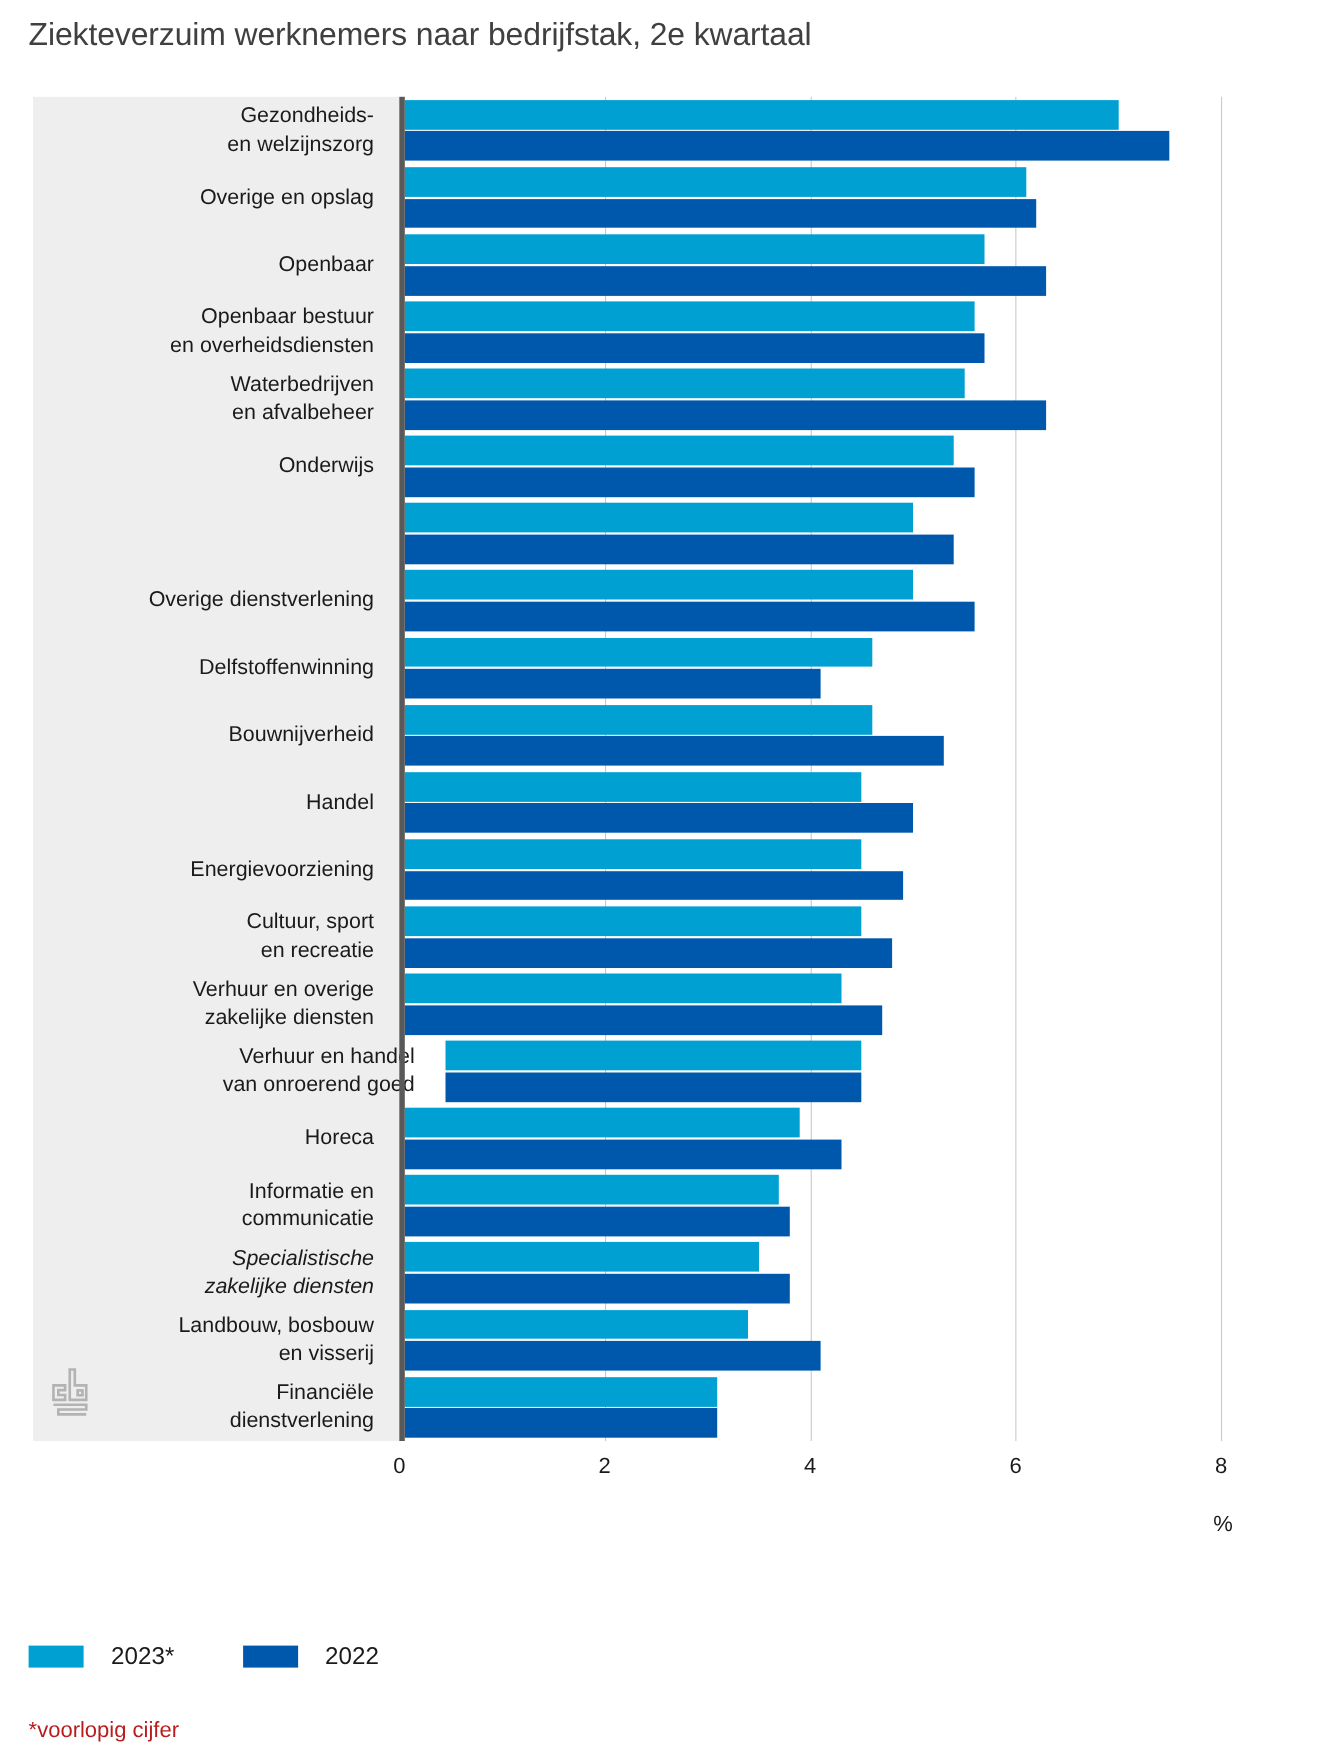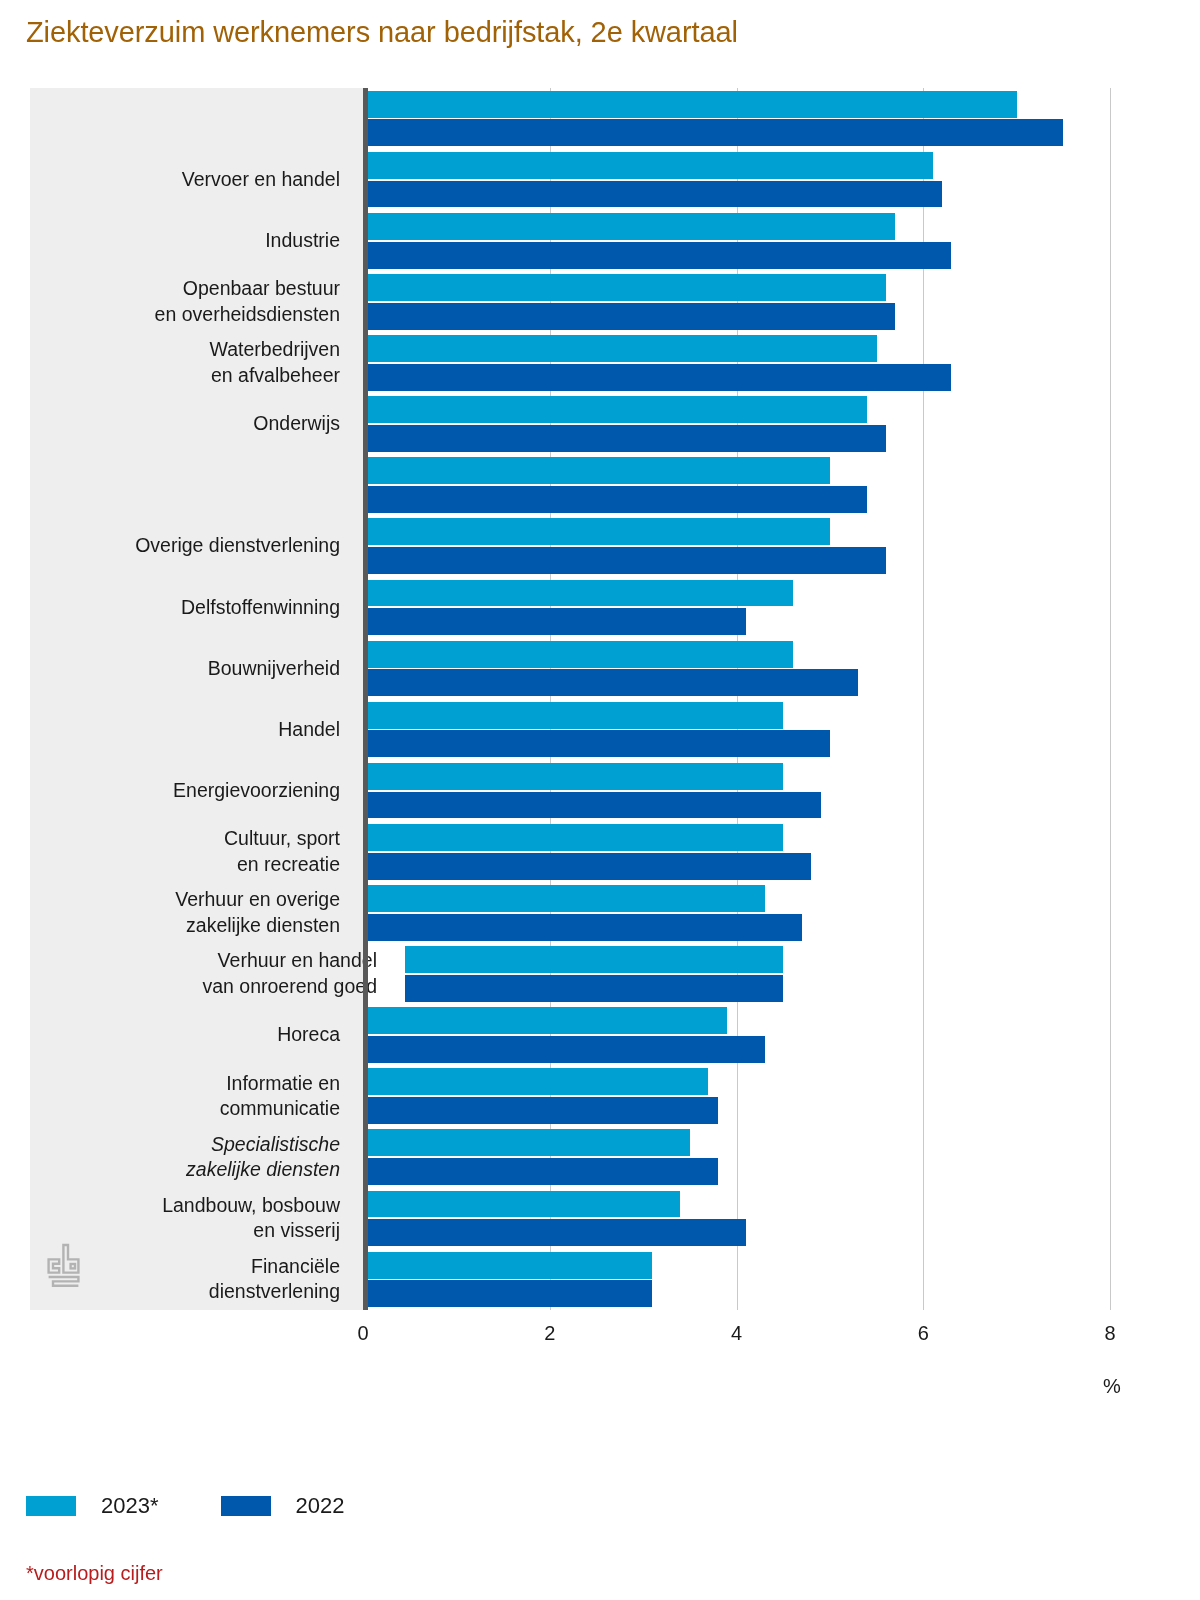--- a/index.html
+++ b/index.html
@@ -10,21 +10,21 @@
     font-family: "Liberation Sans", sans-serif;
     color: #000000;
     overflow: hidden;
   }
 
   #chart-title {
     position: absolute;
     left: 26px; top: 16px;
     font-size: 29px;
     font-weight: 400;
-    color: #a16207;
+    color: #404040;
     letter-spacing: -0.1px;
     white-space: nowrap;
   }
 
   
   #plot-area {
     position: absolute;
     left: 30px;  top: 88px;
     width: 1060px; height: 1222px;
   }
@@ -156,37 +156,41 @@
 
 <div id="plot-area">
   <div id="label-panel"></div>
   <div id="bars-region"></div>
   <div id="axis-line"></div>
 <div class="gridline" style="left: 519.75px;"></div>
     <div class="gridline" style="left: 706.5px;"></div>
     <div class="gridline" style="left: 893.25px;"></div>
     <div class="gridline" style="left: 1080px;"></div>
     <div class="row" style="top: 0px; height: 61.1px;">
+      <div class="row-label">
+        <div>Gezondheids-</div>
+        <div>en welzijnszorg</div>
+      </div>
       <div class="bar-wrap" style="left: 338px;">
         <div class="bar y2023" title="2023*: 7" style="width: 648.625px; background: rgb(0, 160, 210); top: 2.7495px; height: 26.884px;"></div>
         <div class="bar y2022" title="2022: 7.5" style="width: 695.312px; background: rgb(0, 88, 173); top: 31.4665px; height: 26.884px;"></div>
       </div>
     </div>
     <div class="row" style="top: 61.1px; height: 61.1px;">
       <div class="row-label">
-        <div>Vervoer en handel</div>
+        <div>Overige en opslag</div>
       </div>
       <div class="bar-wrap" style="left: 338px;">
         <div class="bar y2023" title="2023*: 6.1" style="width: 564.587px; background: rgb(0, 160, 210); top: 2.7495px; height: 26.884px;"></div>
         <div class="bar y2022" title="2022: 6.2" style="width: 573.925px; background: rgb(0, 88, 173); top: 31.4665px; height: 26.884px;"></div>
       </div>
     </div>
     <div class="row" style="top: 122.2px; height: 61.1px;">
       <div class="row-label">
-        <div>Industrie</div>
+        <div>Openbaar</div>
       </div>
       <div class="bar-wrap" style="left: 338px;">
         <div class="bar y2023" title="2023*: 5.7" style="width: 527.237px; background: rgb(0, 160, 210); top: 2.7495px; height: 26.884px;"></div>
         <div class="bar y2022" title="2022: 6.3" style="width: 583.262px; background: rgb(0, 88, 173); top: 31.4665px; height: 26.884px;"></div>
       </div>
     </div>
     <div class="row" style="top: 244.4px; height: 61.1px;">
       <div class="row-label">
         <div>Waterbedrijven</div>
         <div>en afvalbeheer</div>

